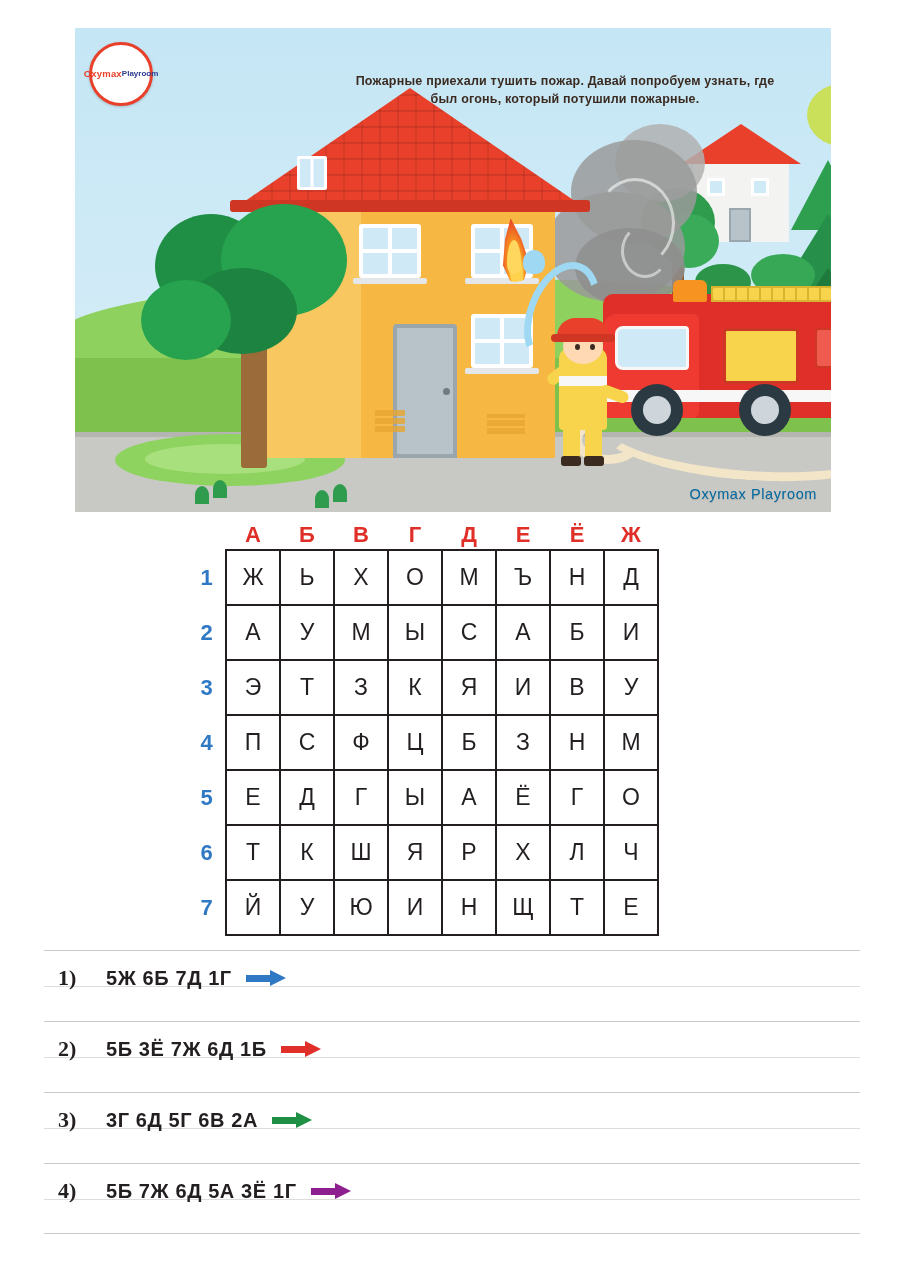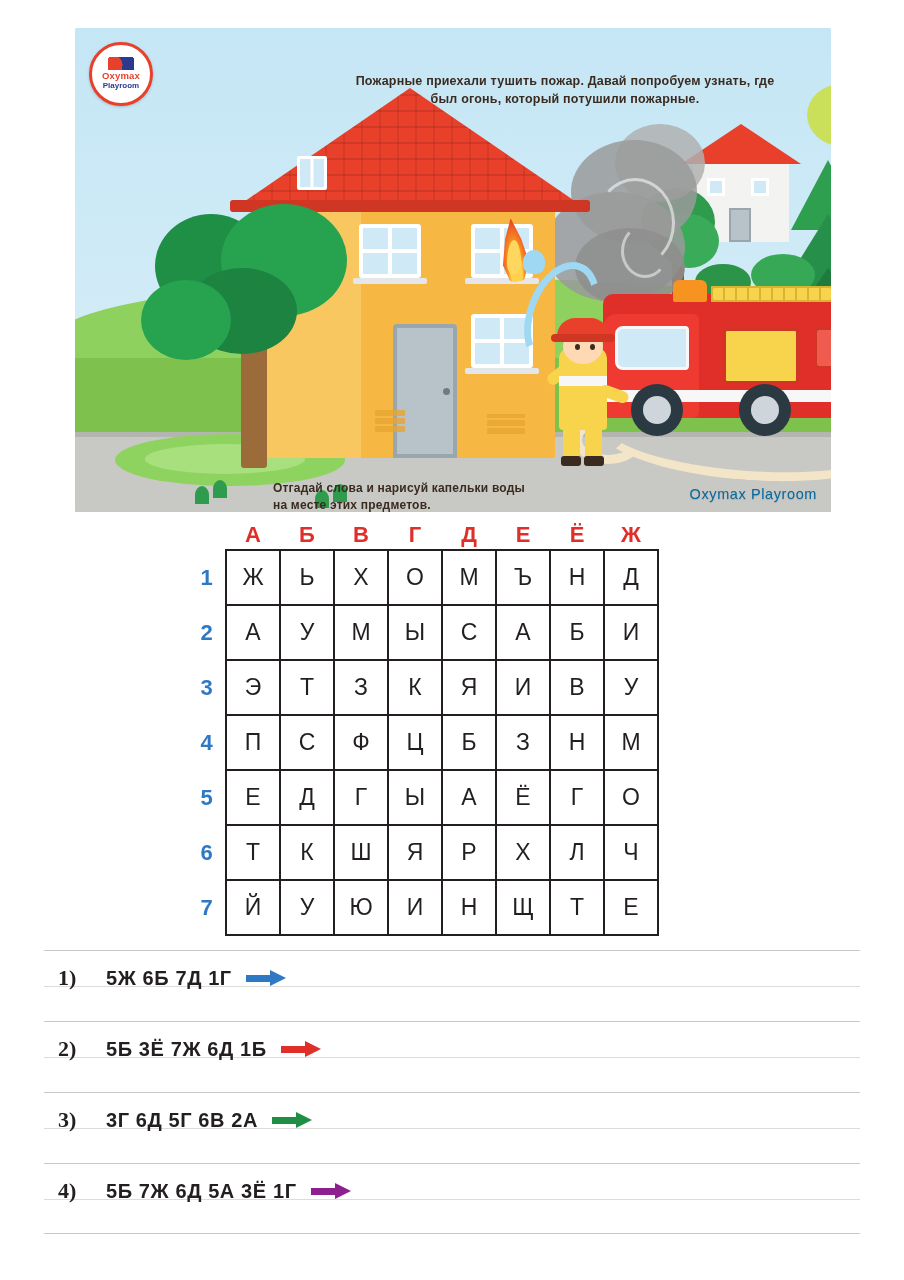--- a/index.html
+++ b/index.html
@@ -274,21 +274,21 @@
   .tuft { position:absolute; width:14px; height:18px; background:#2f9b4d; border-radius:50% 50% 0 0; }
   .tu1 { left:120px; top:458px; }
   .tu2 { left:138px; top:452px; }
   .tu3 { left:240px; top:462px; }
   .tu4 { left:258px; top:456px; }
 
   
   .logo {
     position:absolute; left:14px; top:14px; width:64px; height:64px;
     background:#fff; border-radius:50%; border:3px solid #e8402a;
-    display:flex; flex-direction:column; align-items:center; justify-content:center;
+    display:flex; flex-direction:row; align-items:center; justify-content:center;
     box-shadow:0 1px 3px rgba(0,0,0,.2);
   }
   .logo-blob {
     width:26px; height:13px; margin-bottom:1px;
     background:
       radial-gradient(circle at 22% 60%, #e8402a 0 40%, transparent 41%),
       radial-gradient(circle at 52% 30%, #2b3a8f 0 42%, transparent 43%),
       radial-gradient(circle at 80% 62%, #2b3a8f 0 38%, transparent 39%);
   }
   .logo-t1 { font-size:9.5px; font-weight:bold; color:#e8402a; letter-spacing:.2px; line-height:1; }
@@ -475,21 +475,20 @@
   <div class="tuft tu3"></div>
   <div class="tuft tu4"></div>
 
   <div class="logo">
     <div class="logo-blob"></div>
     <div class="logo-t1">Oxymax</div>
     <div class="logo-t2">Playroom</div>
   </div>
 
   <div class="ill-top-text">Пожарные приехали тушить пожар. Давай попробуем узнать, где был огонь, который потушили пожарные.</div>
-  <div class="ill-bottom-text">Отгадай слова и нарисуй капельки воды на месте этих предметов.</div>
   <div class="watermark">Oxymax Playroom</div>
 </div>
 
 <div class="grid-wrap">
   <table class="grid">
     <thead>
       <tr>
         <th class="corner"></th>
         <th class="col-head">А</th>
         <th class="col-head">Б</th>

